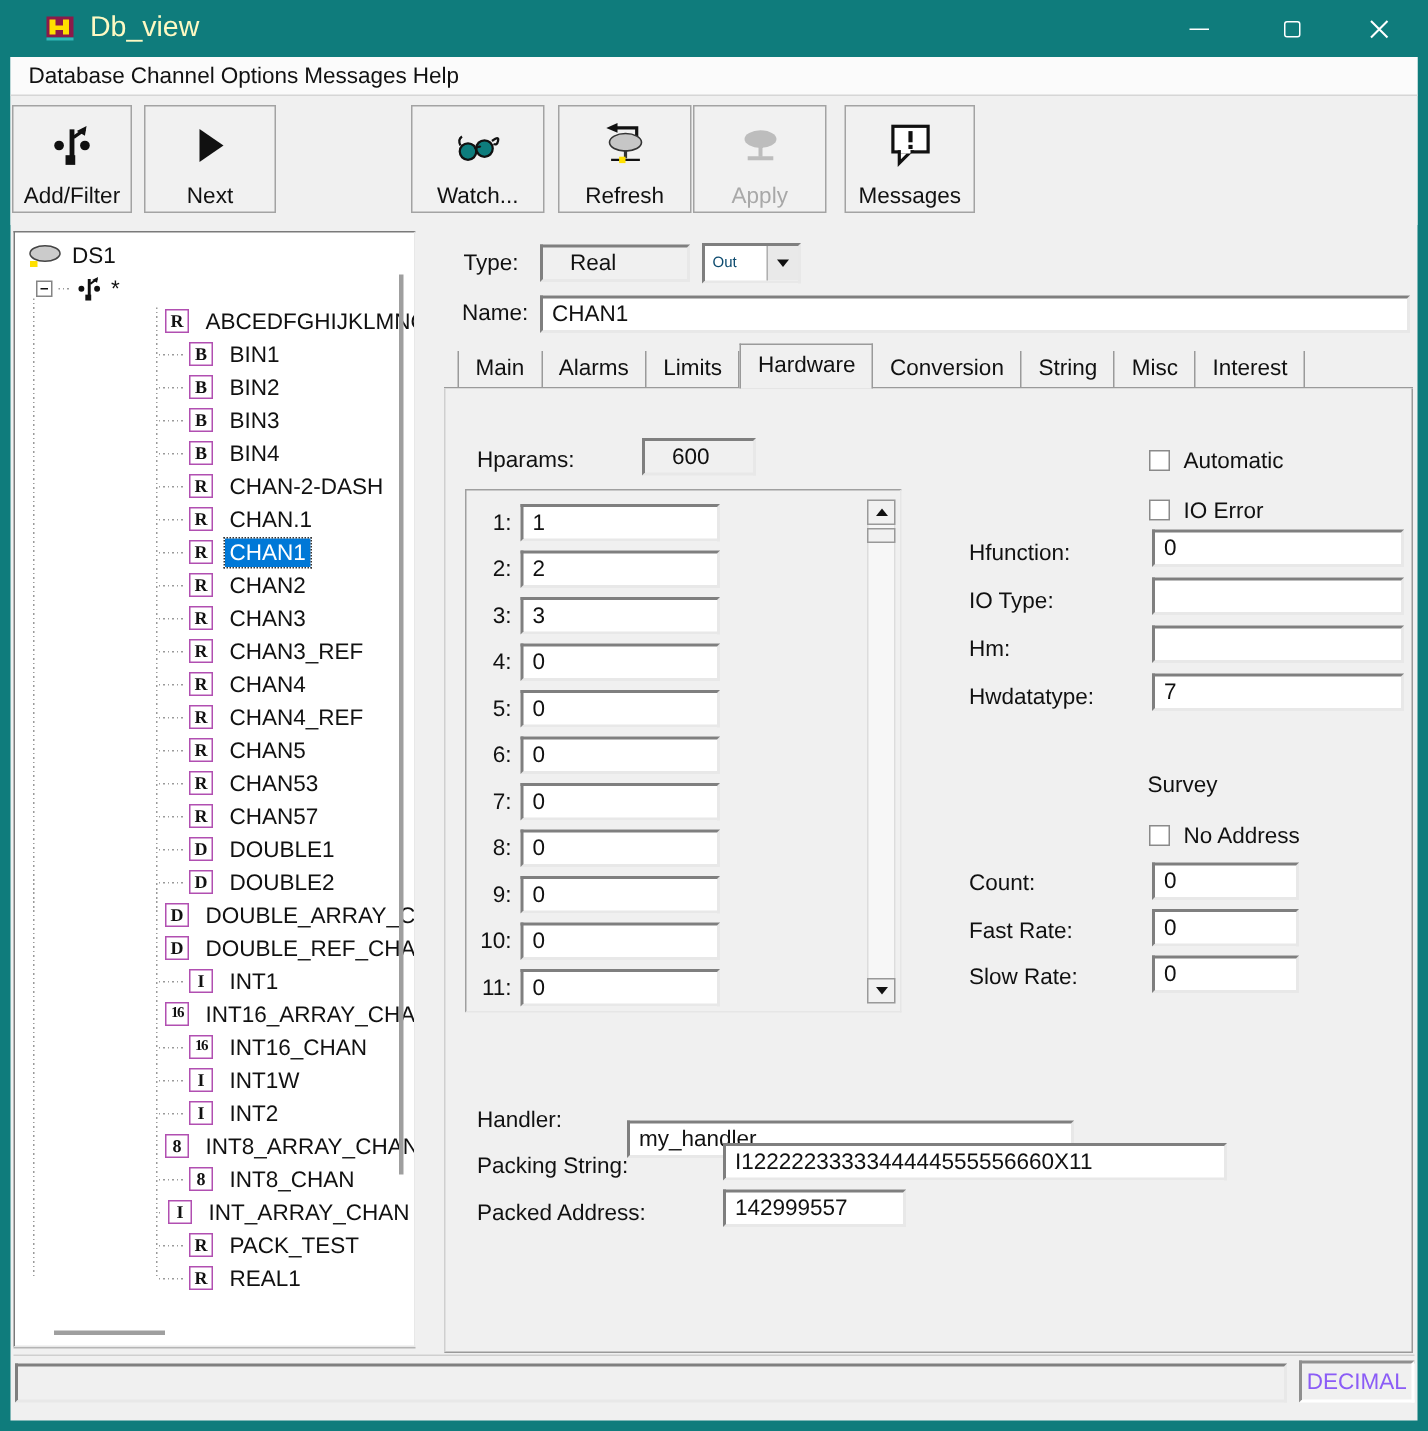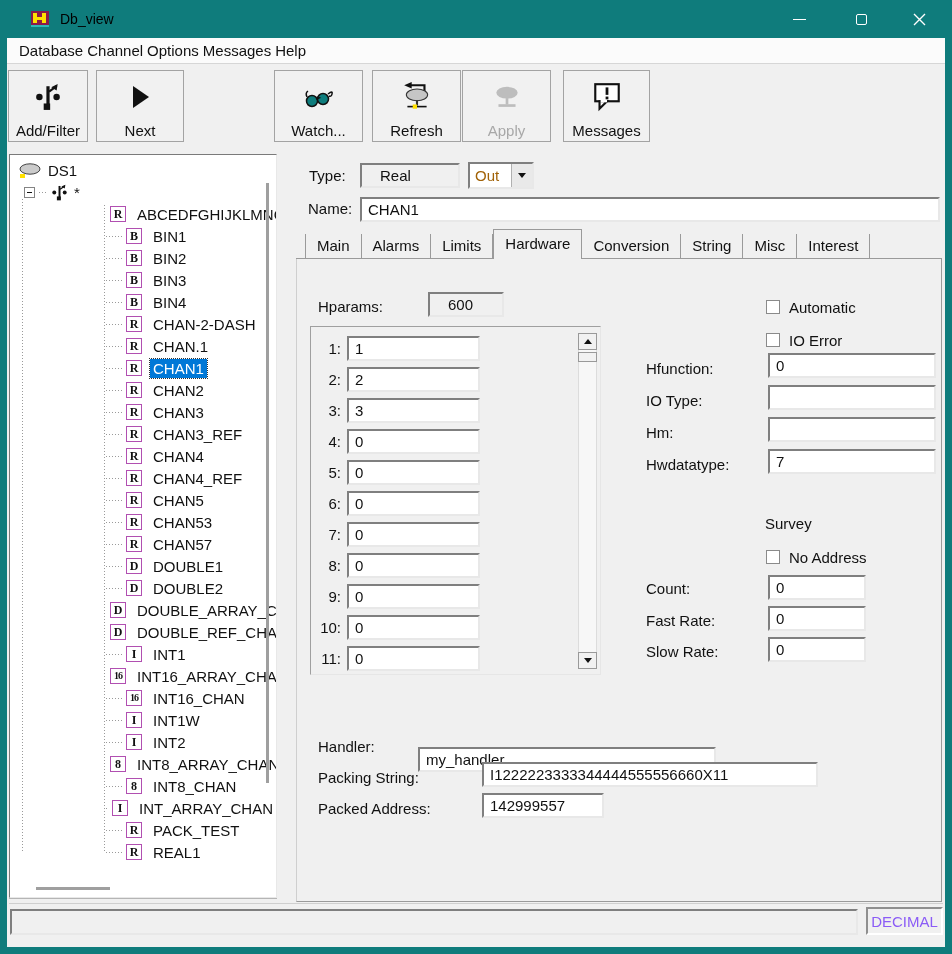--- a/index.html
+++ b/index.html
@@ -7,21 +7,21 @@
   body {
     width:952px; height:954px; overflow:hidden;
     font-family:"Liberation Sans", sans-serif;
     background:#0f7c7c;
   }
   .window { position:relative; width:952px; height:954px; background:#0f7c7c; }
   .frame  { position:absolute; left:7px; top:38px; width:938px; height:909px; background:#f0f0f0; }
 
   
   .titlebar { position:absolute; left:0; top:0; width:952px; height:38px; background:#0f7c7c;
-              display:flex; align-items:center; color:#000000; font-size:14px; }
+              display:flex; align-items:center; color:#fef9c3; font-size:19px; }
   .titlebar .appicon { margin-left:30px; margin-right:10px; display:flex; }
   .win-btn { position:absolute; top:0; width:46px; height:38px; display:flex; align-items:center; justify-content:center; }
   .btn-min  { right:130px; } .btn-max { right:68px; } .btn-close { right:10px; }
   .glyph-min { width:13px; height:1px; background:#fff; }
   .glyph-max { width:11px; height:11px; border:1px solid #fff; border-radius:2px; }
 
   
   .menubar { position:absolute; left:7px; top:38px; width:938px; height:26px; background:#fbfbfb;
              border-bottom:1px solid #d6d6d6; display:flex; align-items:center; font-size:15px; color:#111; }
   .menu-item { padding:0 2px; height:100%; display:flex; align-items:center; }
@@ -60,21 +60,21 @@
   
   .lbl { position:absolute; font-size:15px; color:#111; white-space:nowrap; }
   .field { position:absolute; background:#fff; border:2px solid; border-color:#7f7f7f #e8e8e8 #e8e8e8 #7f7f7f;
            font-family:"Liberation Sans", sans-serif; font-size:15px; color:#111; padding:0 18px;
            display:flex; align-items:center; outline:none; }
   input.field { display:block; padding:1px 6px; }
   .field.gray { background:#f0f0f0; }
 
   .combo { position:absolute; border:2px solid; border-color:#7f7f7f #e8e8e8 #e8e8e8 #7f7f7f;
            background:#fff; display:flex; }
-  .combo .val { flex:1; font-size:15px; padding:0 5px; display:flex; align-items:center; color:#a16207; }
+  .combo .val { flex:1; font-size:10px; padding:0 5px; display:flex; align-items:center; color:#0c4a6e; }
   .combo .dropbtn { width:21px; background:#e9e9e9; border-left:1px solid #b0b0b0;
                     display:flex; align-items:center; justify-content:center; }
   .arrow-down { width:0; height:0; border-left:4px solid transparent; border-right:4px solid transparent;
                 border-top:5px solid #111; }
   .arrow-up   { width:0; height:0; border-left:4px solid transparent; border-right:4px solid transparent;
                 border-bottom:5px solid #111; }
 
   
   .tabstrip { position:absolute; left:296px; top:231px; width:646px; height:28px;
               display:flex; align-items:flex-end; border-bottom:1px solid #9a9a9a; padding-left:9px; }

